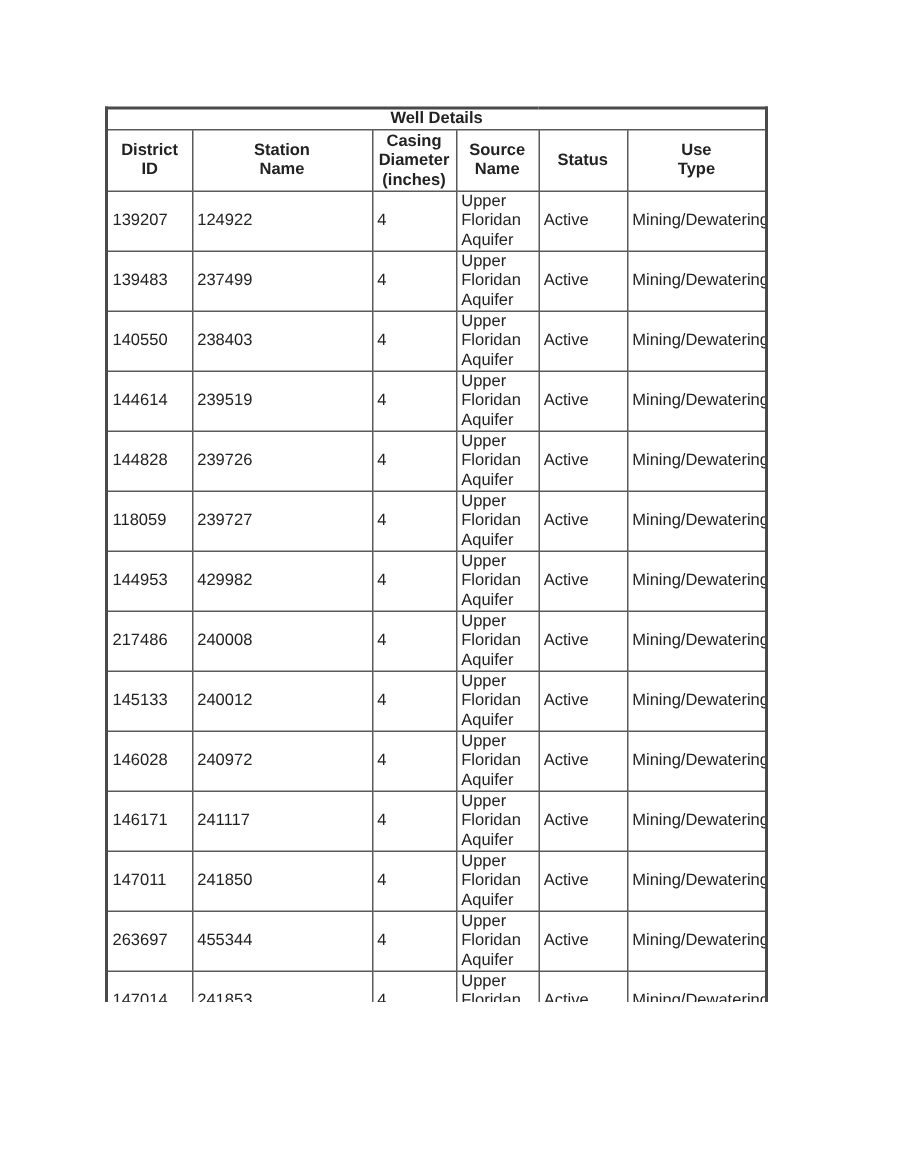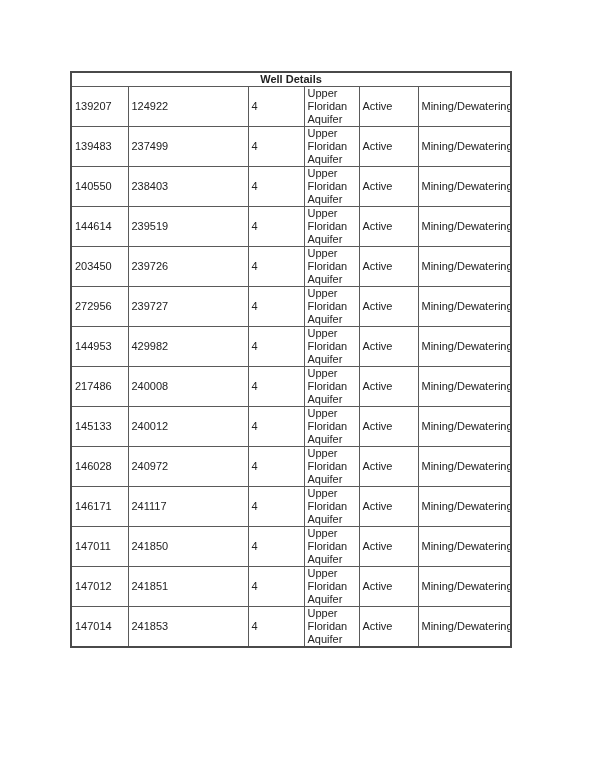--- a/index.html
+++ b/index.html
@@ -71,20 +71,34 @@
       <col style="width:120px">
       <col style="width:56px">
       <col style="width:55px">
       <col style="width:59px">
       <col style="width:93px">
     </colgroup>
     <thead>
       <tr class="title-row">
         <td colspan="6">Well Details</td>
       </tr>
+      <tr class="header-row">
+        <th>District
+ID</th>
+        <th>Station
+Name</th>
+        <th>Casing
+Diameter
+(inches)</th>
+        <th>Source
+Name</th>
+        <th>Status</th>
+        <th>Use
+Type</th>
+      </tr>
     </thead>
     <tbody>
         <tr>
     <td>139207</td>
     <td>124922</td>
     <td>4</td>
     <td>Upper Floridan Aquifer</td>
     <td>Active</td>
     <td class="use-type">Mining/Dewatering</td>
   </tr>
@@ -106,29 +120,29 @@
   </tr>
         <tr>
     <td>144614</td>
     <td>239519</td>
     <td>4</td>
     <td>Upper Floridan Aquifer</td>
     <td>Active</td>
     <td class="use-type">Mining/Dewatering</td>
   </tr>
         <tr>
-    <td>203450</td>
+    <td>144828</td>
     <td>239726</td>
     <td>4</td>
     <td>Upper Floridan Aquifer</td>
     <td>Active</td>
     <td class="use-type">Mining/Dewatering</td>
   </tr>
         <tr>
-    <td>272956</td>
+    <td>118059</td>
     <td>239727</td>
     <td>4</td>
     <td>Upper Floridan Aquifer</td>
     <td>Active</td>
     <td class="use-type">Mining/Dewatering</td>
   </tr>
         <tr>
     <td>144953</td>
     <td>429982</td>
     <td>4</td>
@@ -170,22 +184,22 @@
   </tr>
         <tr>
     <td>147011</td>
     <td>241850</td>
     <td>4</td>
     <td>Upper Floridan Aquifer</td>
     <td>Active</td>
     <td class="use-type">Mining/Dewatering</td>
   </tr>
         <tr>
-    <td>147012</td>
-    <td>241851</td>
+    <td>263697</td>
+    <td>455344</td>
     <td>4</td>
     <td>Upper Floridan Aquifer</td>
     <td>Active</td>
     <td class="use-type">Mining/Dewatering</td>
   </tr>
         <tr>
     <td>147014</td>
     <td>241853</td>
     <td>4</td>
     <td>Upper Floridan Aquifer</td>

